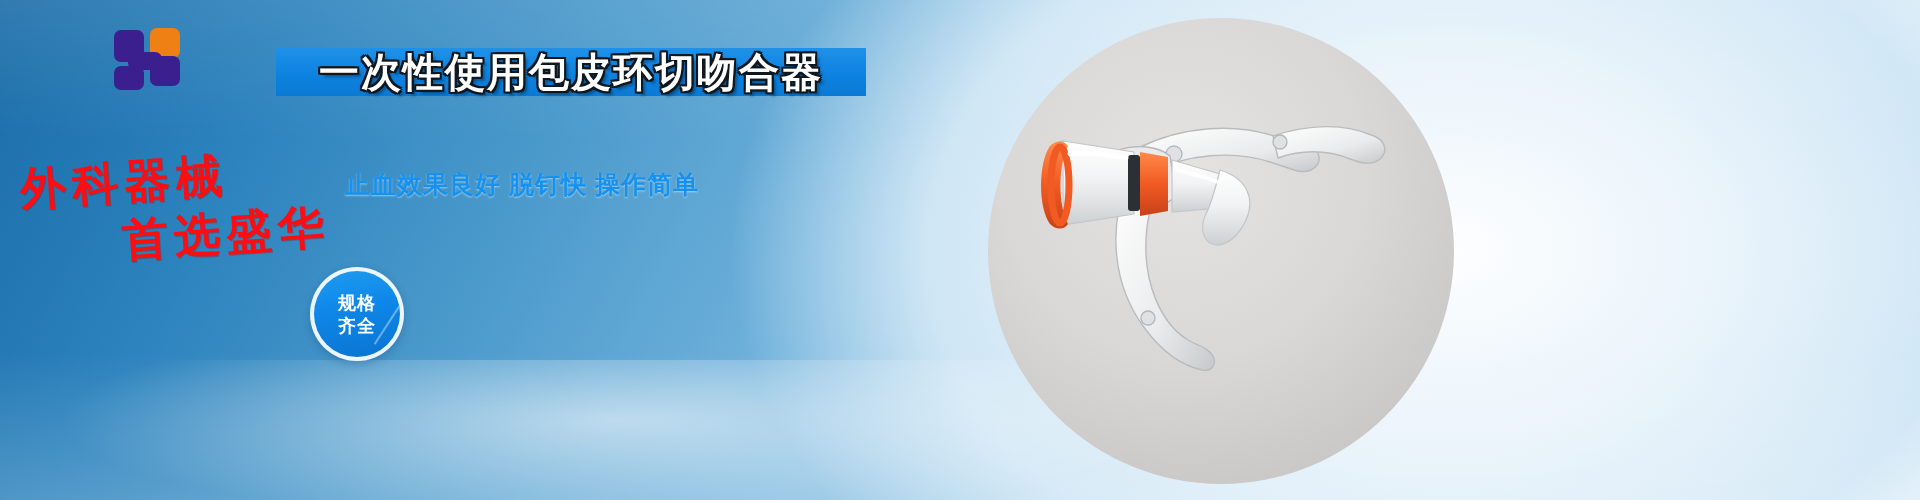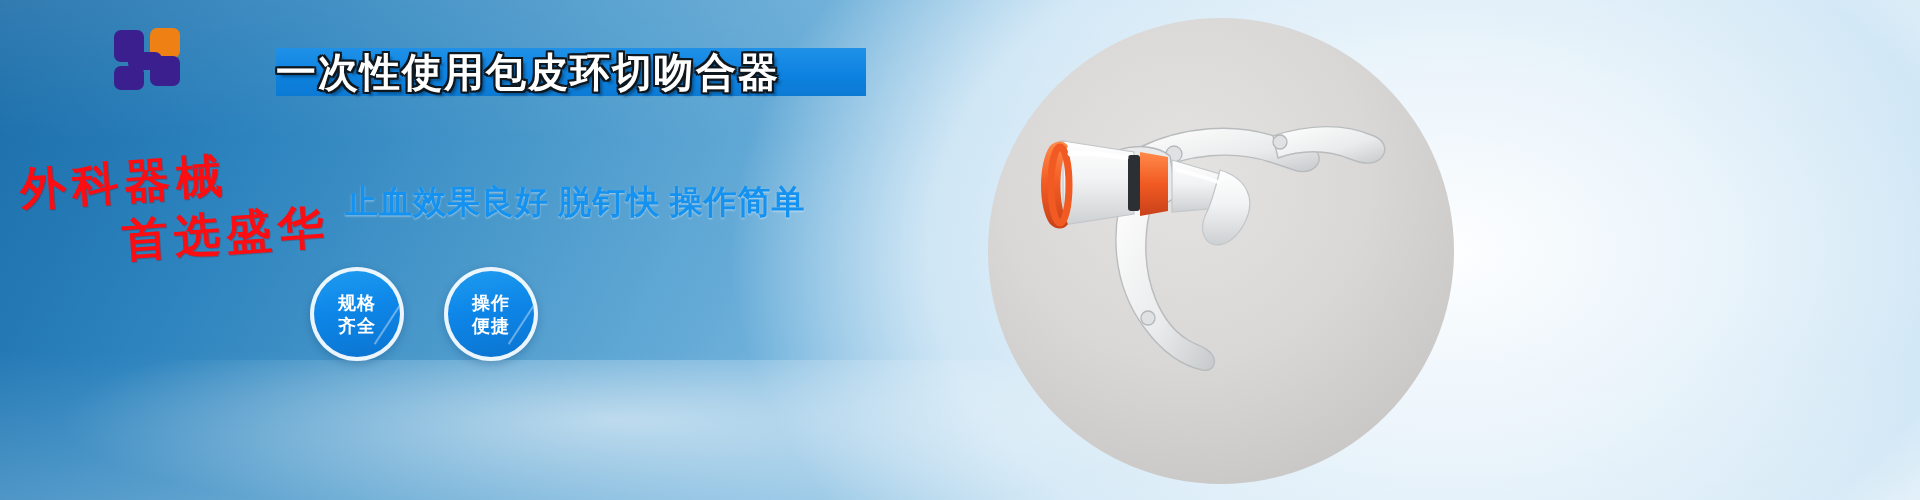--- a/index.html
+++ b/index.html
@@ -42,44 +42,43 @@
   
   .calli { position:absolute; color:#fb0d12; font-weight:700; font-family:"DejaVu Sans", sans-serif;
            white-space:nowrap; text-shadow:1px 1px 0 rgba(120,0,0,0.25); }
   .calli-1 { left:20px;  top:152px; font-size:46px; letter-spacing:6px; transform:rotate(-4deg); }
   .calli-2 { left:122px; top:203px; font-size:46px; letter-spacing:6px; transform:rotate(-4deg); }
 
   
   .title-bar {
     position:absolute; left:276px; top:48px; width:590px; height:48px;
     background:linear-gradient(180deg,#1f91e8 0%, #0d82e0 55%, #0b7ad4 100%);
-    display:flex; align-items:center; justify-content:flex-start;
+    display:flex; align-items:center; justify-content:center;
   }
   .title-text {
     font-family:"DejaVu Sans", sans-serif;
     font-size:40px; font-weight:700; color:#ffffff; line-height:1;
     letter-spacing:2px; white-space:nowrap;
     text-shadow:
       2px 0 0 #10181f, -2px 0 0 #10181f, 0 2px 0 #10181f, 0 -2px 0 #10181f,
       2px 2px 0 #10181f, -2px 2px 0 #10181f, 2px -2px 0 #10181f, -2px -2px 0 #10181f,
       4px 4px 3px rgba(0,0,0,0.35);
   }
 
   
   .subtitle {
     position:absolute; left:345px; top:168px;
-    font-family:Liberation Serif, serif;
-    font-size:33px; font-weight:700; color:#1592f0;
+    font-family:Liberation Sans, sans-serif;
+    font-size:25px; font-weight:700; color:#1592f0;
     letter-spacing:1px; white-space:nowrap;
     text-shadow:0 1px 2px rgba(255,255,255,0.5);
-    margin-top:12px;
   }
 
   
-  .badges { position:absolute; left:310px; top:267px; display:flex; gap:40px;text-align:right; }
+  .badges { position:absolute; left:310px; top:267px; display:flex; gap:60px;text-align:right; }
   .badge {
     width:94px; height:94px; border-radius:50%;
     background:linear-gradient(170deg,#1e9bf0 0%, #0d86e8 45%, #0b74d0 100%);
     border:4px solid rgba(255,255,255,0.92);
     box-shadow:0 3px 8px rgba(10,60,110,0.28);
     display:flex; flex-direction:column; align-items:center; justify-content:center;
     position:relative; overflow:hidden;
   }
   .badge::after {
     content:""; position:absolute; right:8px; top:18px;
@@ -122,24 +121,20 @@
 <div class="title-bar">
   <div class="title-text">一次性使用包皮环切吻合器</div>
 </div>
 
 <div class="subtitle">止血效果良好 脱钉快 操作简单</div>
 
 <div class="badges">
   <div class="badge">
     <span>规格</span>
     <span>齐全</span>
-  </div>
-  <div class="badge">
-    <span>操作</span>
-    <span>便捷</span>
   </div>
 </div>
 
 <div class="product">
   <div class="product-disc"></div>
   <svg class="prod-svg" viewBox="0 0 466 466">
     <defs>
       <linearGradient id="whiteBody" x1="0" y1="0" x2="0" y2="1">
         <stop offset="0%" stop-color="#ffffff"></stop>
         <stop offset="45%" stop-color="#f2f3f4"></stop>

